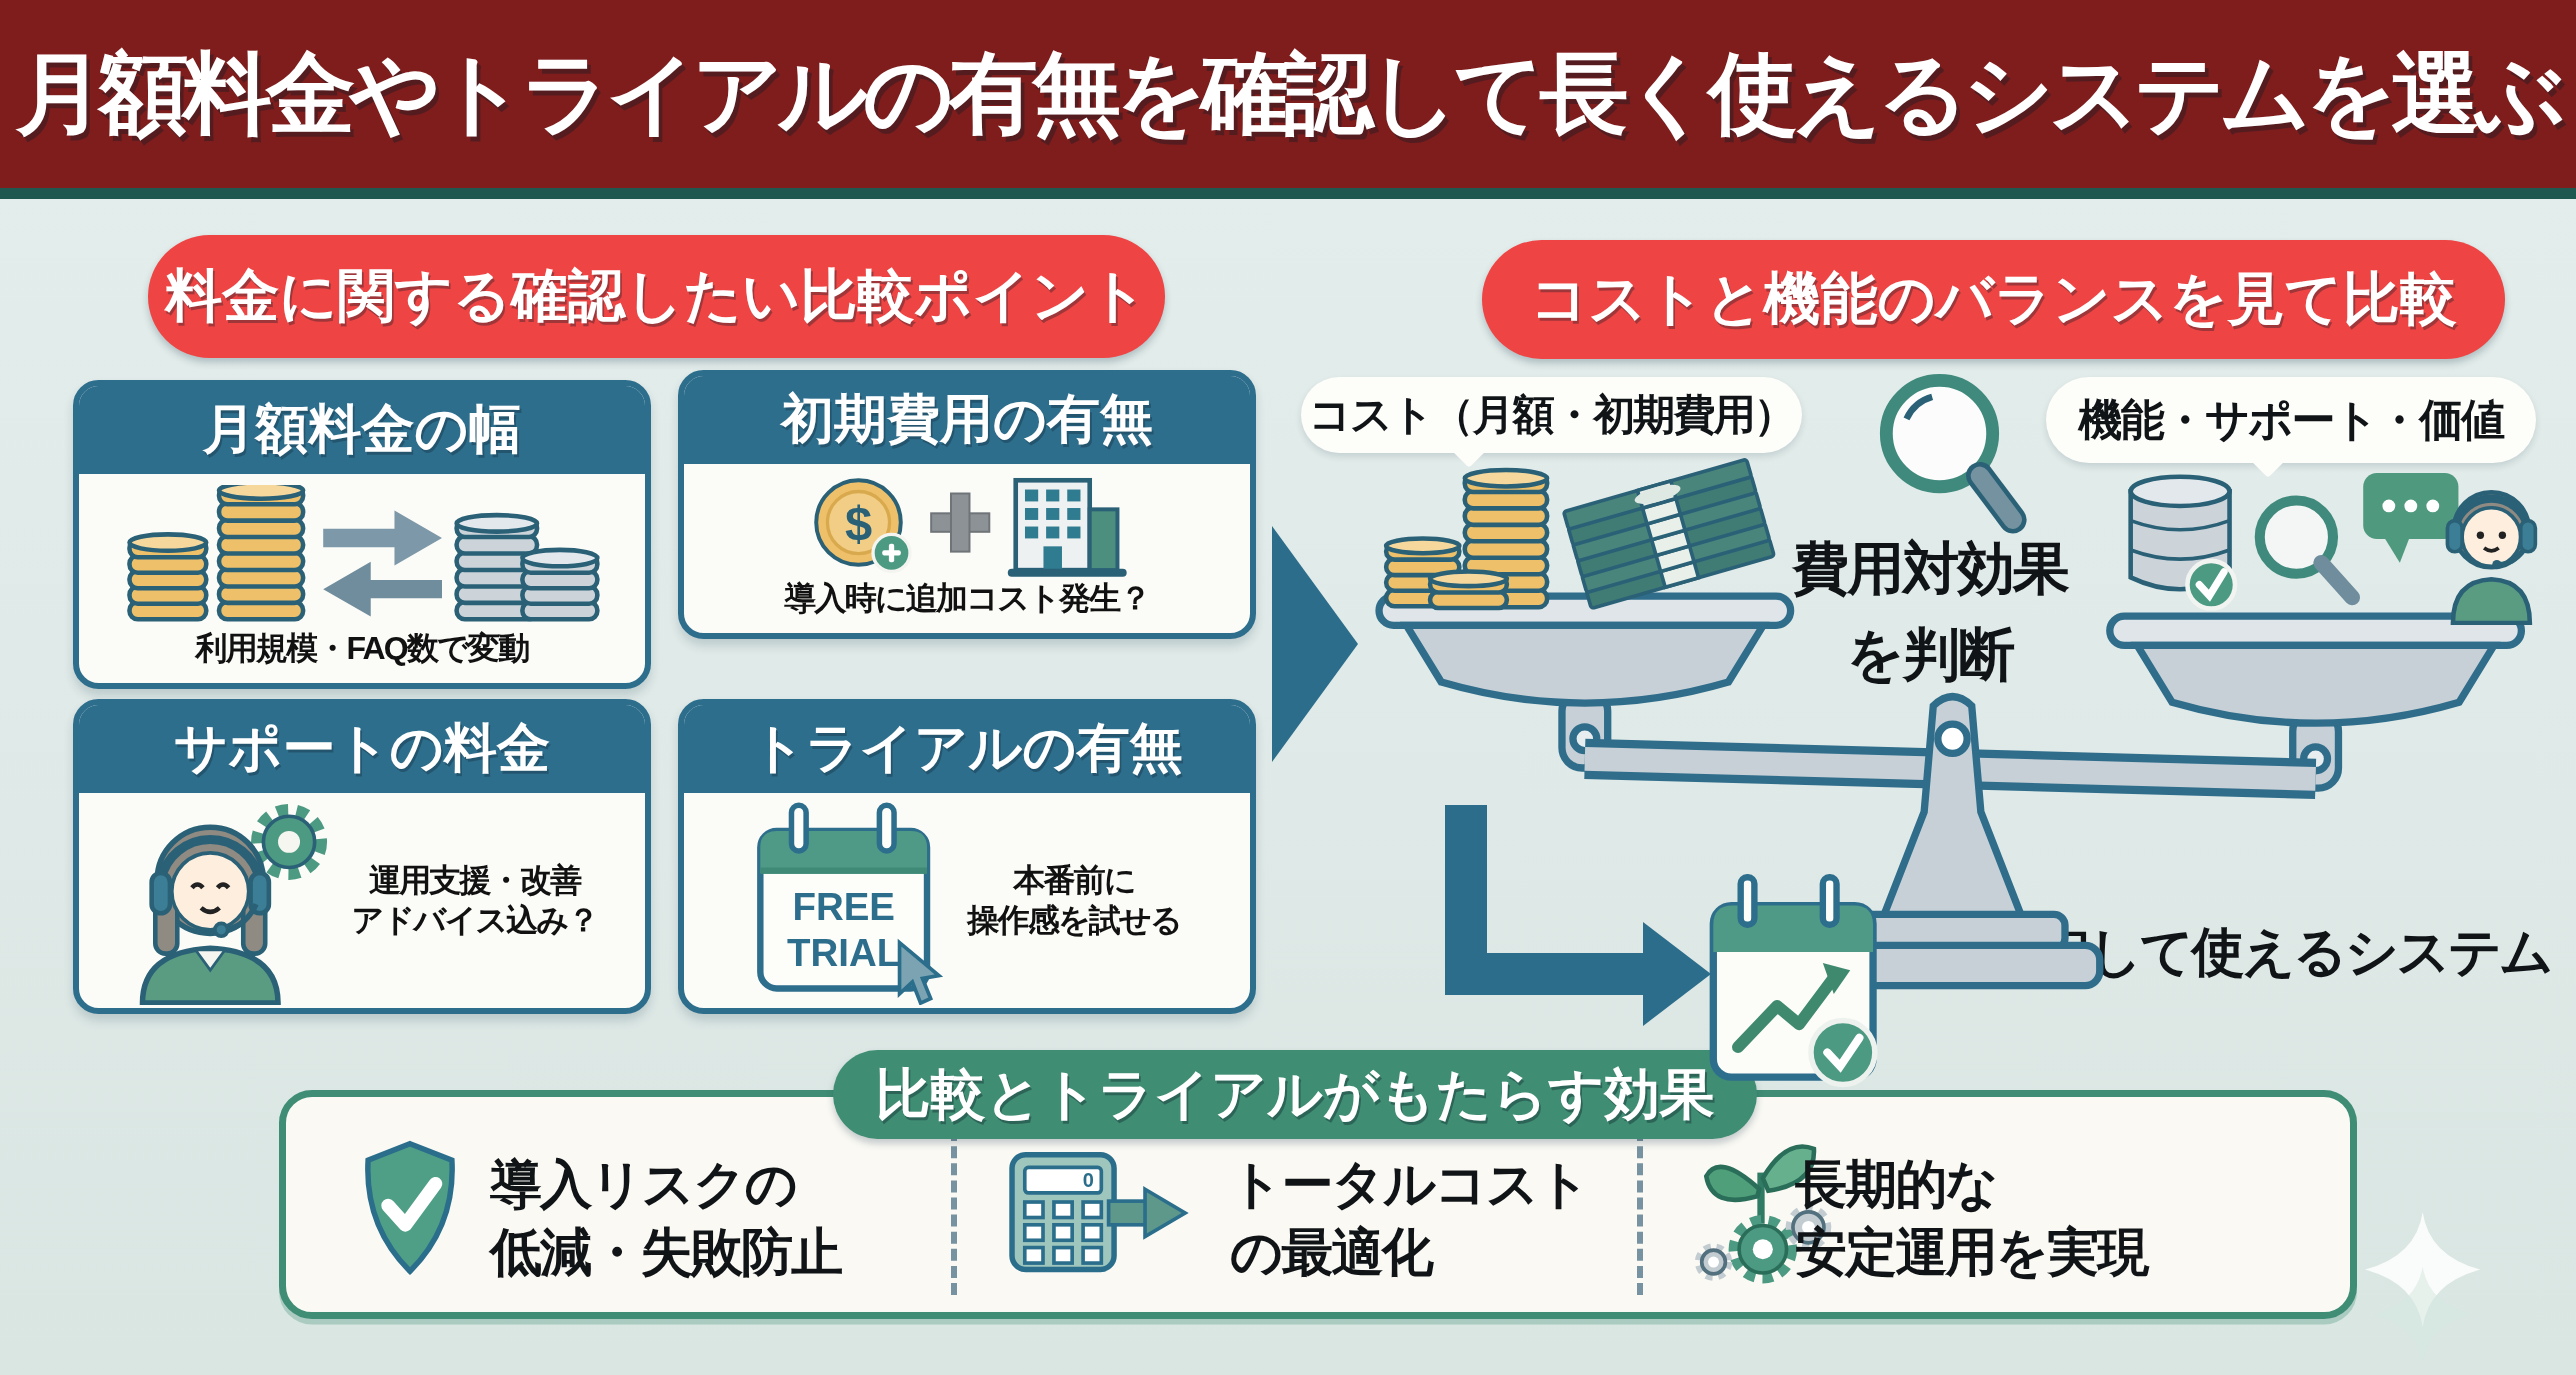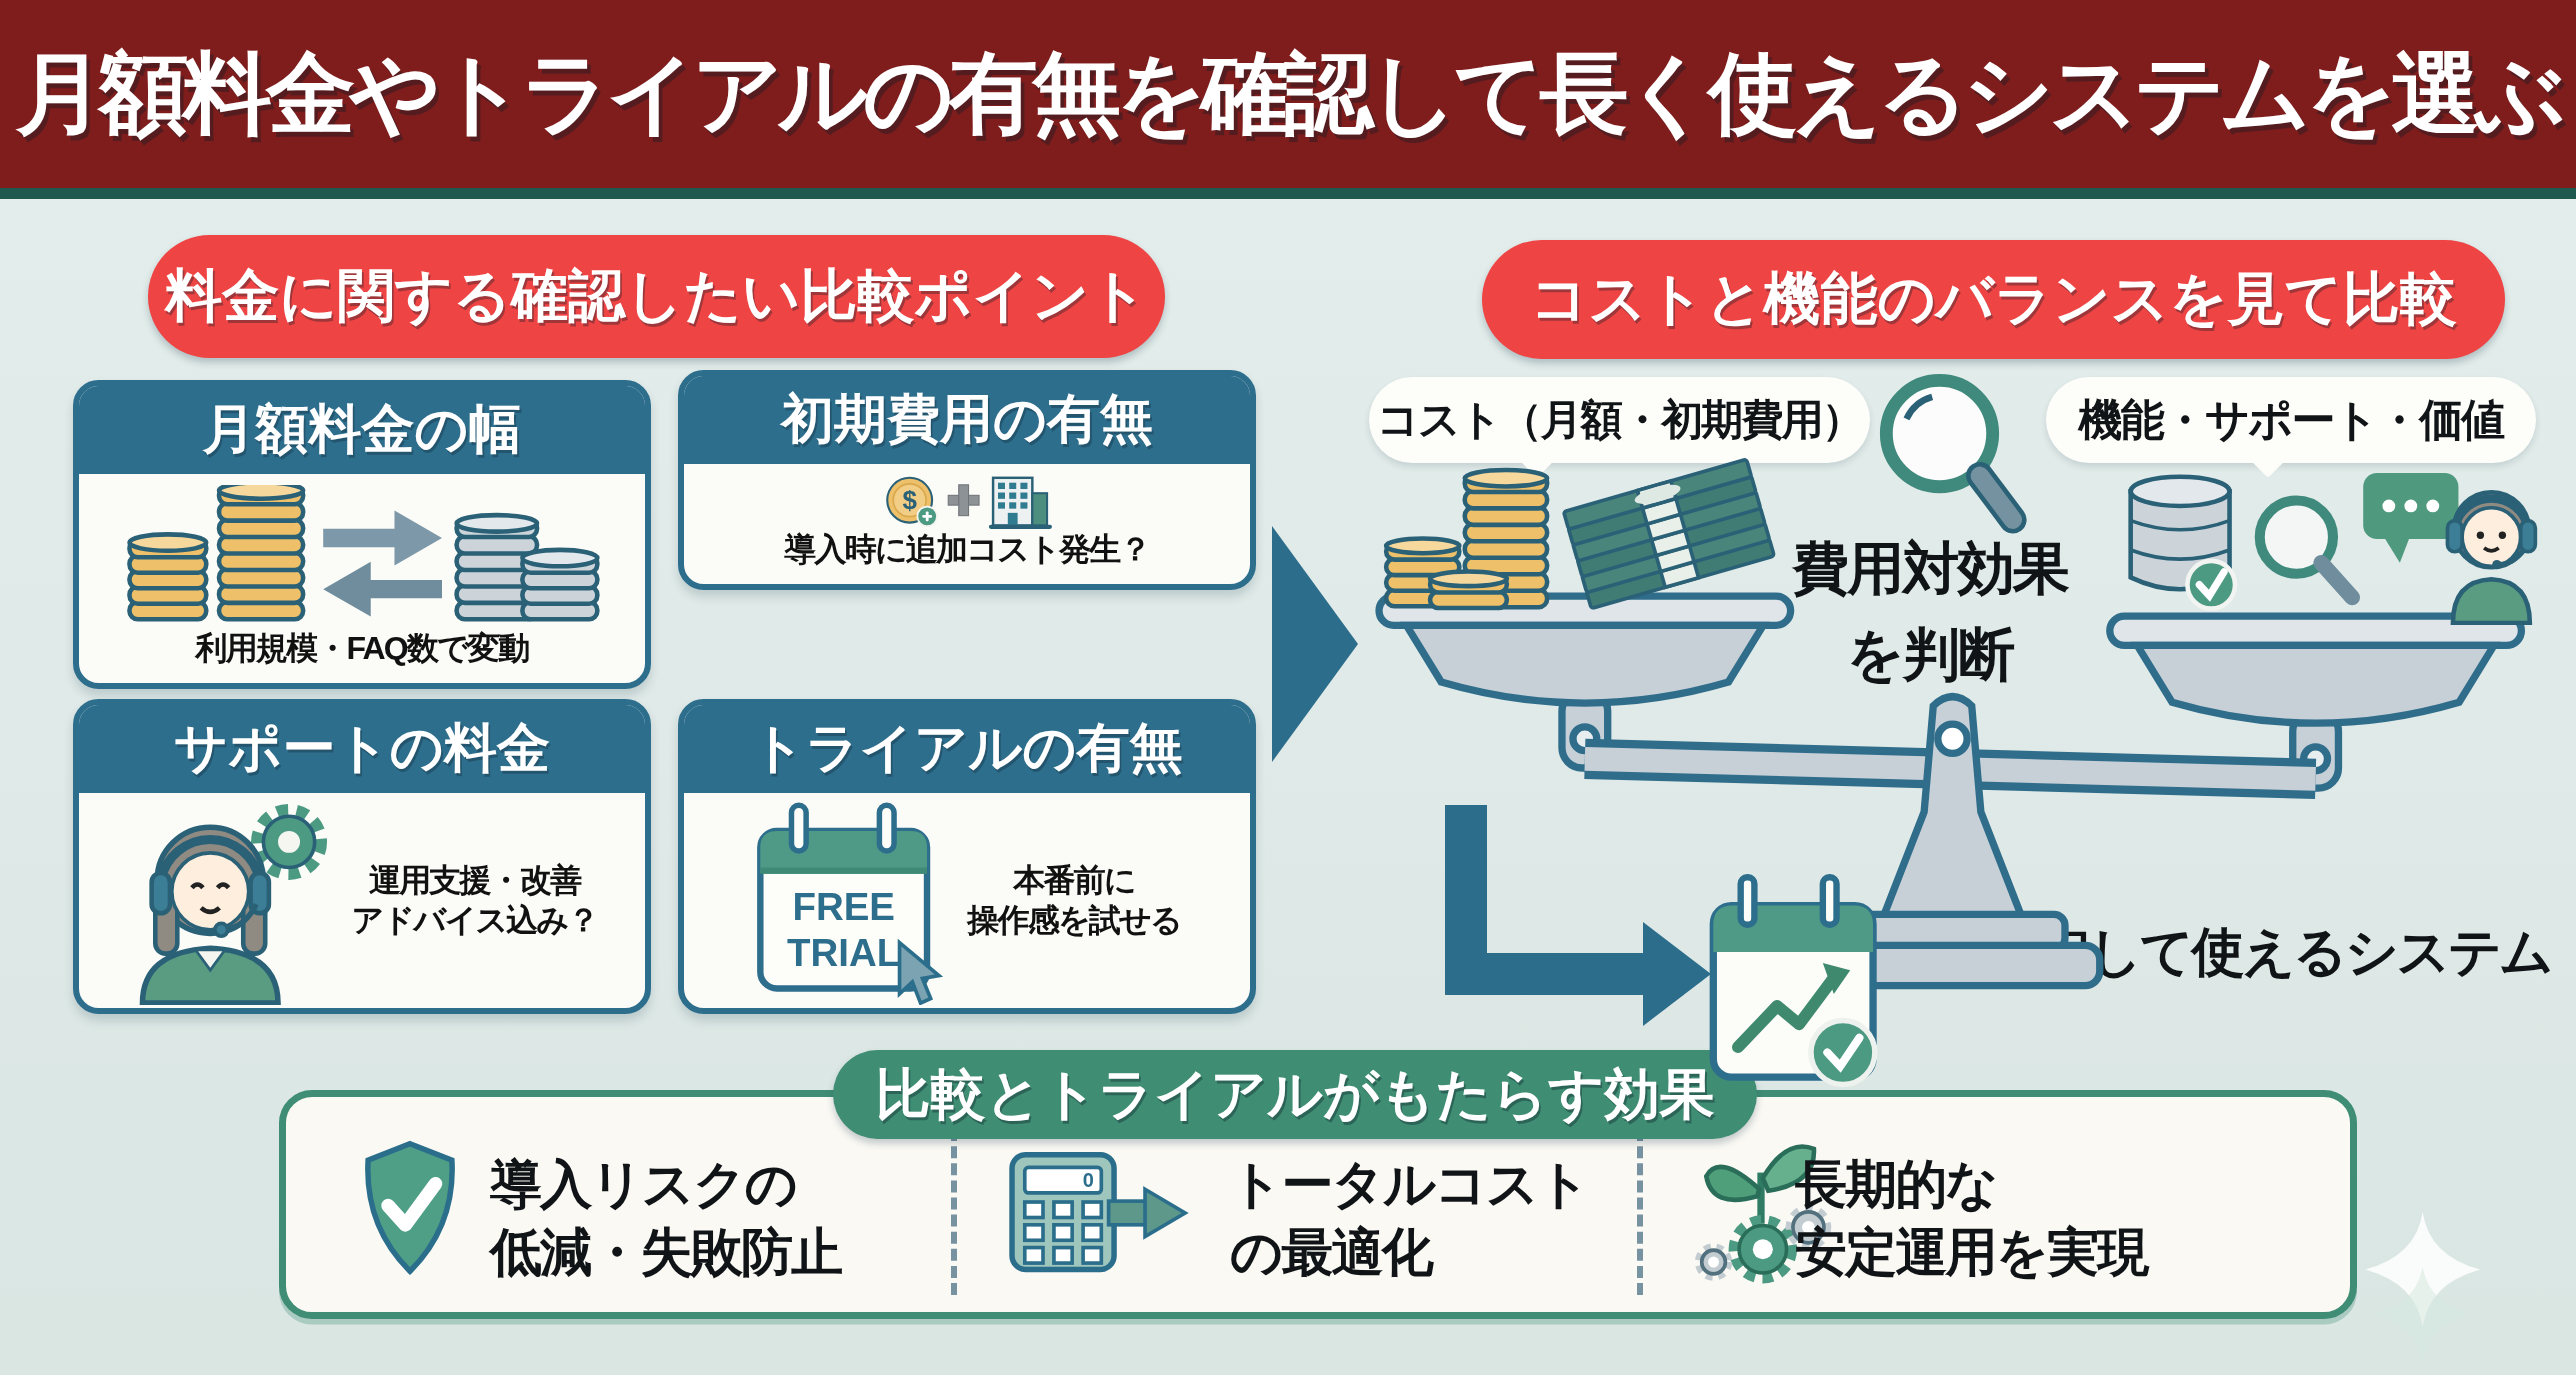--- a/index.html
+++ b/index.html
@@ -146,21 +146,21 @@
           <rect x="440" y="111" width="82" height="19" rx="9"></rect>
         <rect x="440" y="94" width="82" height="19" rx="9"></rect>
           <rect x="440" y="77" width="82" height="19" rx="9"></rect>
         <ellipse cx="481" cy="80" rx="41" ry="9" fill="#e3e8ec"></ellipse>
       </g>
     </svg>
     <div class="card-caption">利用規模・FAQ数で変動</div>
   </div>
 </div>
 
-<div class="abs card" style="left:678px;top:370px;height:220px;">
+<div class="abs card" style="left:678px;top:370px;height:269px;">
   <div class="card-header">
     <span>初期費用の有無</span>
   </div>
   <div class="card-body">
     <svg width="485" height="145" viewBox="0 0 530 158">
 
       <circle cx="100" cy="72" r="64" fill="#eec06a" stroke="#2a6177" stroke-width="6"></circle>
       <circle cx="100" cy="72" r="47" fill="#f2cd85" stroke="#d9a94e" stroke-width="5"></circle>
       <text x="100" y="98" font-size="74" font-weight="bold" text-anchor="middle" fill="#2a6177" font-family="Liberation Sans, DejaVu Sans, sans-serif">$</text>
       <circle cx="150" cy="118" r="28" fill="#4d9a83" stroke="#f4f5f1" stroke-width="5"></circle>
@@ -249,21 +249,21 @@
 操作感を試せる</div>
   </div>
 </div>
 
 <div class="abs big-arrow"></div>
 
 <div class="abs pill" style="left:1482px;top:240px;width:1023px;height:119px;">
   <span style="font-size:57px;">コストと機能のバランスを見て比較</span>
 </div>
 
-<div class="abs bubble tail-left" style="left:1369px;top:377px;width:501px;height:86px;font-size:42px;">
+<div class="abs bubble tail-left" style="left:1301px;top:377px;width:501px;height:76px;font-size:42px;">
   <span>コスト（月額・初期費用）</span>
 </div>
 <div class="abs bubble tail-mid" style="left:2046px;top:377px;width:490px;height:86px;font-size:44px;">
   <span>機能・サポート・価値</span>
 </div>
 
 <svg class="abs" style="left:1868px;top:362px;" width="165" height="188" viewBox="0 0 180 205">
   <circle cx="78" cy="78" r="58" fill="#fbfcfb" stroke="#3f8a7c" stroke-width="14"></circle>
   <path d="M 42 62 A 44 44 0 0 1 70 38" fill="none" stroke="#2a6177" stroke-width="7"></path>
   <line x1="122" y1="124" x2="158" y2="172" stroke="#2a6177" stroke-width="30" stroke-linecap="round"></line>

